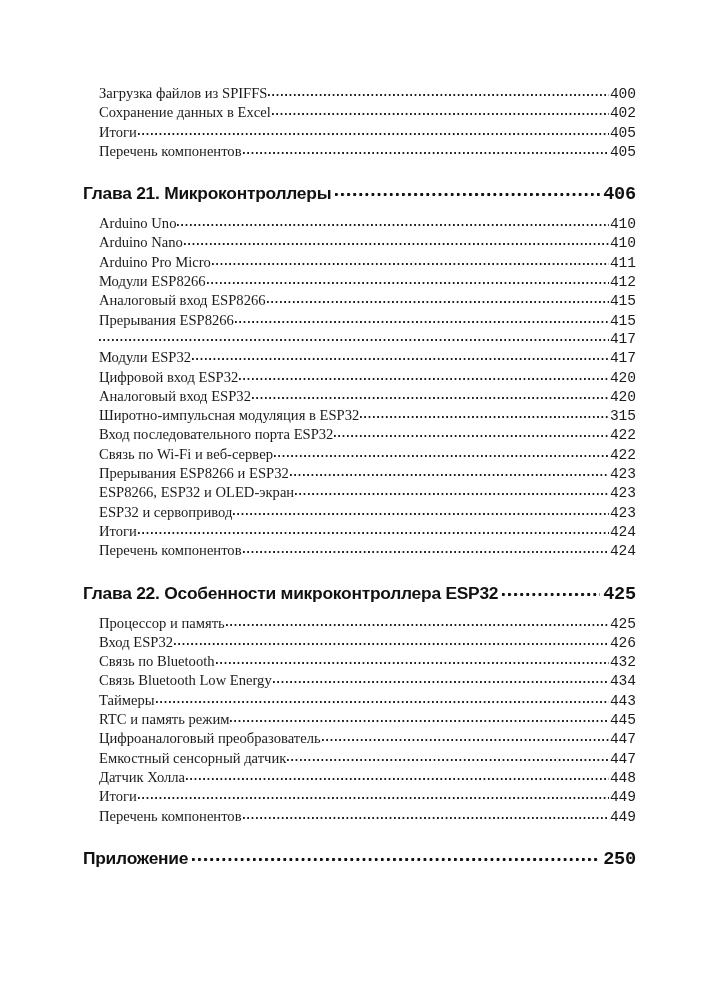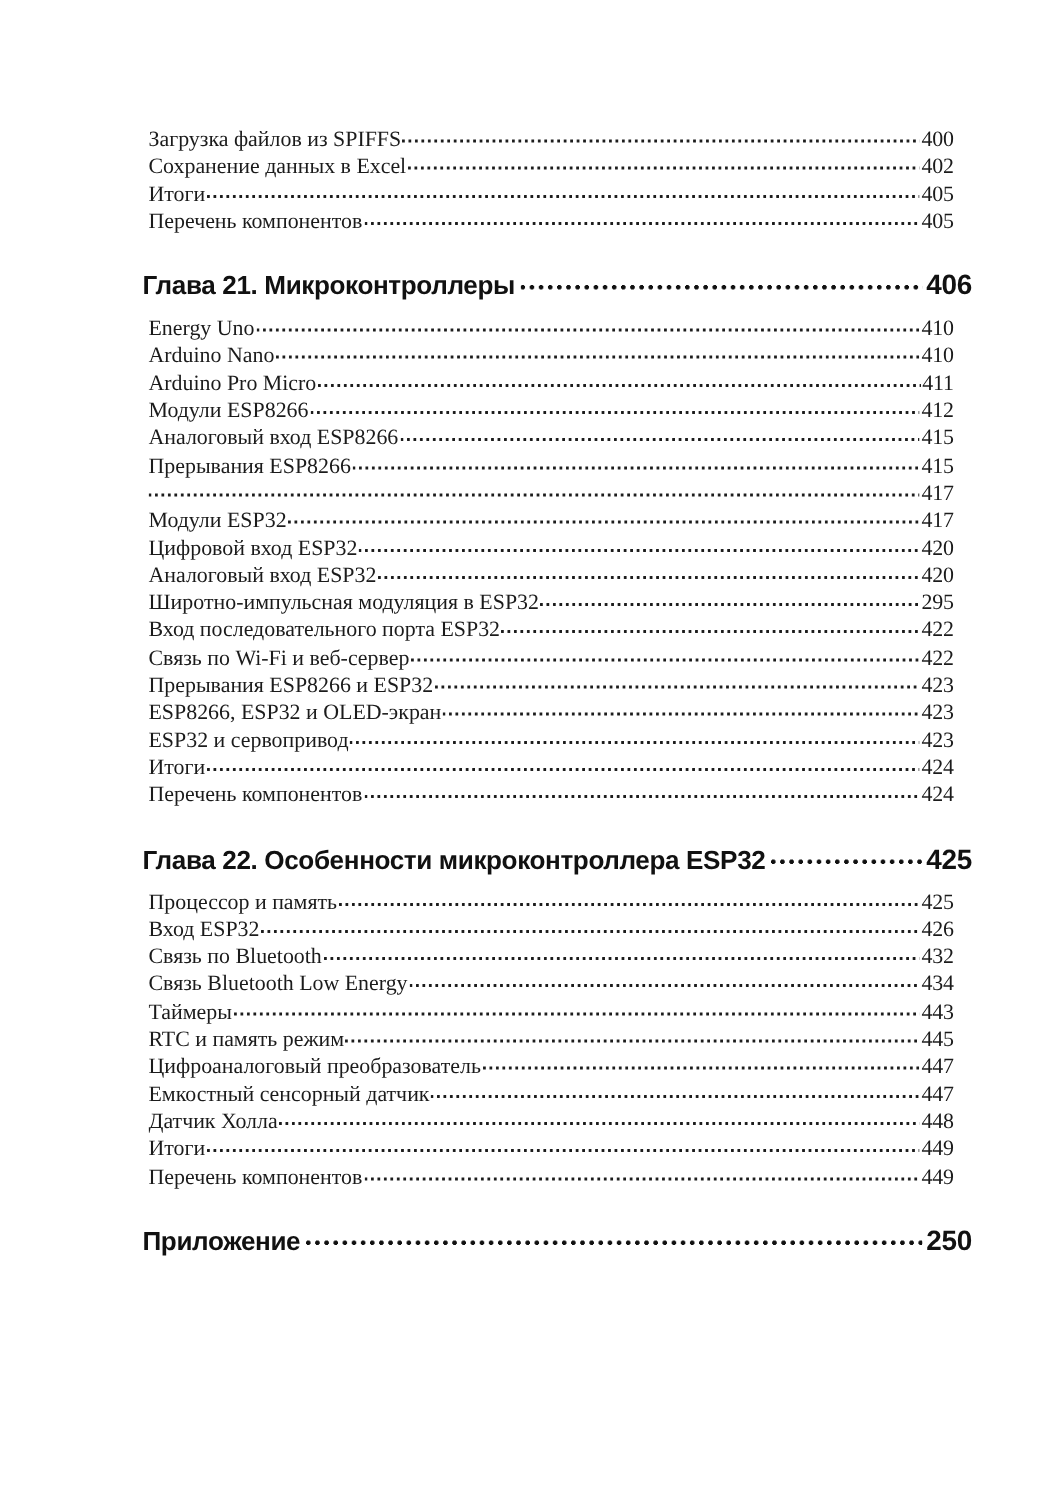--- a/index.html
+++ b/index.html
@@ -38,33 +38,34 @@
   }
   .row .leader {
     flex: 1 1 auto;
     min-width: 6px;
     overflow: hidden;
     align-self: baseline;
   }
   .row .pageno {
     flex: 0 0 auto;
     text-align: right;
+    font-family: Liberation Mono, monospace;
   }
 
   
   .chapter {
     font-family: "Liberation Sans", "DejaVu Sans", sans-serif;
     font-weight: bold;
     font-size: 17.4px;
     line-height: 21px;
     letter-spacing: -0.25px;
     color: #111111;
     margin-top: 22px;
     margin-bottom: 9px;
-    margin-left: 12px;
+    margin-left: 0;
   }
   .chapter .title { padding-right: 4px; }
   .chapter .leader {
     position: relative;
     height: 15px;
     margin: 0 3px 0 0;
   }
   .chapter .leader::before {
     content: "";
     position: absolute;
@@ -143,21 +144,21 @@
         <span class="pageno">405</span>
       </div>
     </div>
     <div class="group">
       <div class="row chapter">
         <span class="title">Глава 21. Микроконтроллеры</span>
         <span class="leader"></span>
         <span class="pageno">406</span>
       </div>
       <div class="row entry">
-        <span class="title">Energy Uno</span>
+        <span class="title">Arduino Uno</span>
         <span class="leader"></span>
         <span class="pageno">410</span>
       </div>
       <div class="row entry">
         <span class="title">Arduino Nano</span>
         <span class="leader"></span>
         <span class="pageno">410</span>
       </div>
       <div class="row entry">
         <span class="title">Arduino Pro Micro</span>
@@ -194,21 +195,21 @@
         <span class="pageno">420</span>
       </div>
       <div class="row entry">
         <span class="title">Аналоговый вход ESP32</span>
         <span class="leader"></span>
         <span class="pageno">420</span>
       </div>
       <div class="row entry">
         <span class="title">Широтно-импульсная модуляция в ESP32</span>
         <span class="leader"></span>
-        <span class="pageno">295</span>
+        <span class="pageno">315</span>
       </div>
       <div class="row entry">
         <span class="title">Вход последовательного порта ESP32</span>
         <span class="leader"></span>
         <span class="pageno">422</span>
       </div>
       <div class="row entry">
         <span class="title">Связь по Wi-Fi и веб-сервер</span>
         <span class="leader"></span>
         <span class="pageno">422</span>

